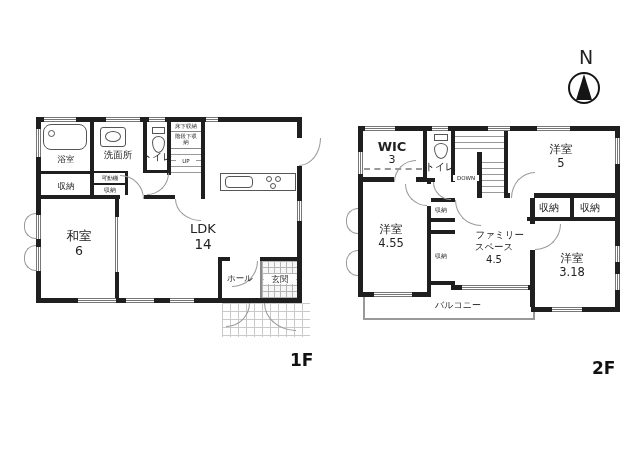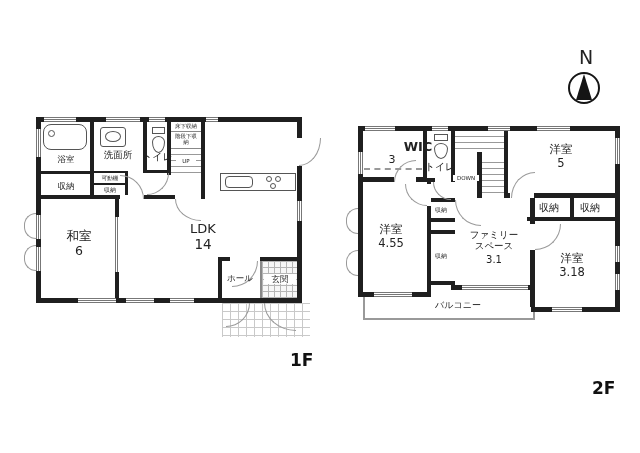--- a/index.html
+++ b/index.html
@@ -181,40 +181,40 @@
   <div class="arc bl" style="left:75px;top:56px;width:18px;height:18px;"></div>
   <div class="arc bl" style="left:47px;top:58px;width:22px;height:22px;"></div>
   <div class="arc bl" style="left:97px;top:74px;width:26px;height:26px;"></div>
   <div class="arc tl" style="left:153px;top:46px;width:24px;height:26px;"></div>
   <div class="arc br" style="left:177px;top:98px;width:26px;height:26px;"></div>
 
   <div class="fix" style="left:76px;top:8px;width:14px;height:7px;"></div>
   <div class="fix" style="left:76px;top:17px;width:14px;height:16px;border-radius:50% 50% 50% 50%/35% 35% 65% 65%;"></div>
   <div class="dash" style="left:6px;top:42px;width:58px;height:2px;"></div>
 
-  <div class="lbl" style="left:14px;top:13px;width:40px;font-size:13px;font-weight:bold;margin-left:26px;">WIC</div>
+  <div class="lbl" style="left:14px;top:13px;width:40px;font-size:13px;font-weight:bold;">WIC</div>
   <div class="lbl" style="left:14px;top:28px;width:40px;font-size:11px;">3</div>
   <div class="lbl s" style="left:66px;top:35px;width:32px;">トイレ</div>
   <div class="lbl xs" style="left:95px;top:49px;width:26px;background:#fff;">DOWN</div>
   <div class="lbl L" style="left:178px;top:17px;width:50px;font-size:11.5px;">洋室</div>
   <div class="lbl L" style="left:178px;top:31px;width:50px;font-size:11.5px;">5</div>
   <div class="lbl s" style="left:174px;top:76px;width:34px;">収納</div>
   <div class="lbl s" style="left:215px;top:76px;width:34px;">収納</div>
   <div class="lbl L" style="left:10px;top:97px;width:46px;font-size:11.5px;">洋室</div>
   <div class="lbl L" style="left:10px;top:111px;width:46px;font-size:11.5px;">4.55</div>
   <div class="lbl xs2" style="left:70px;top:80px;width:26px;">収納</div>
   <div class="lbl xs2" style="left:70px;top:126px;width:26px;">収納</div>
-  <div class="lbl m" style="left:106px;top:103px;width:60px;font-size:9.5px;">ファミリー</div>
-  <div class="lbl m" style="left:106px;top:115px;width:60px;font-size:9.5px;font-family:Liberation Serif, serif;">スペース</div>
-  <div class="lbl m" style="left:106px;top:128px;width:60px;font-size:10px;">3.1</div>
+  <div class="lbl m" style="left:106px;top:103px;width:60px;font-size:9.5px;text-align:right;">ファミリー</div>
+  <div class="lbl m" style="left:106px;top:115px;width:60px;font-size:9.5px;">スペース</div>
+  <div class="lbl m" style="left:106px;top:128px;width:60px;font-size:10px;">4.5</div>
   <div class="lbl L" style="left:190px;top:126px;width:48px;font-size:11.5px;">洋室</div>
   <div class="lbl L" style="left:190px;top:140px;width:48px;font-size:11.5px;">3.18</div>
   <div class="lbl m" style="left:55px;top:174px;width:90px;font-size:9px;">バルコニー</div>
 </div>
 
 <div style="position:absolute;left:560px;top:46px;width:44px;height:64px;">
   <div class="lbl" style="left:16px;top:0;width:20px;font-size:19px;">N</div>
   <div style="position:absolute;left:8px;top:26px;width:32px;height:32px;border:2px solid #151515;border-radius:50%;box-sizing:border-box;"></div>
   <div style="position:absolute;left:16px;top:28px;width:16px;height:26px;background:#151515;clip-path:polygon(50% 0,100% 100%,0 100%);"></div>
 </div>
 
 <div class="floorcap" style="left:290px;top:350px;">1F</div>
-<div class="floorcap" style="left:592px;top:378px;">2F</div>
+<div class="floorcap" style="left:592px;top:358px;">2F</div>
 
 </body></html>

